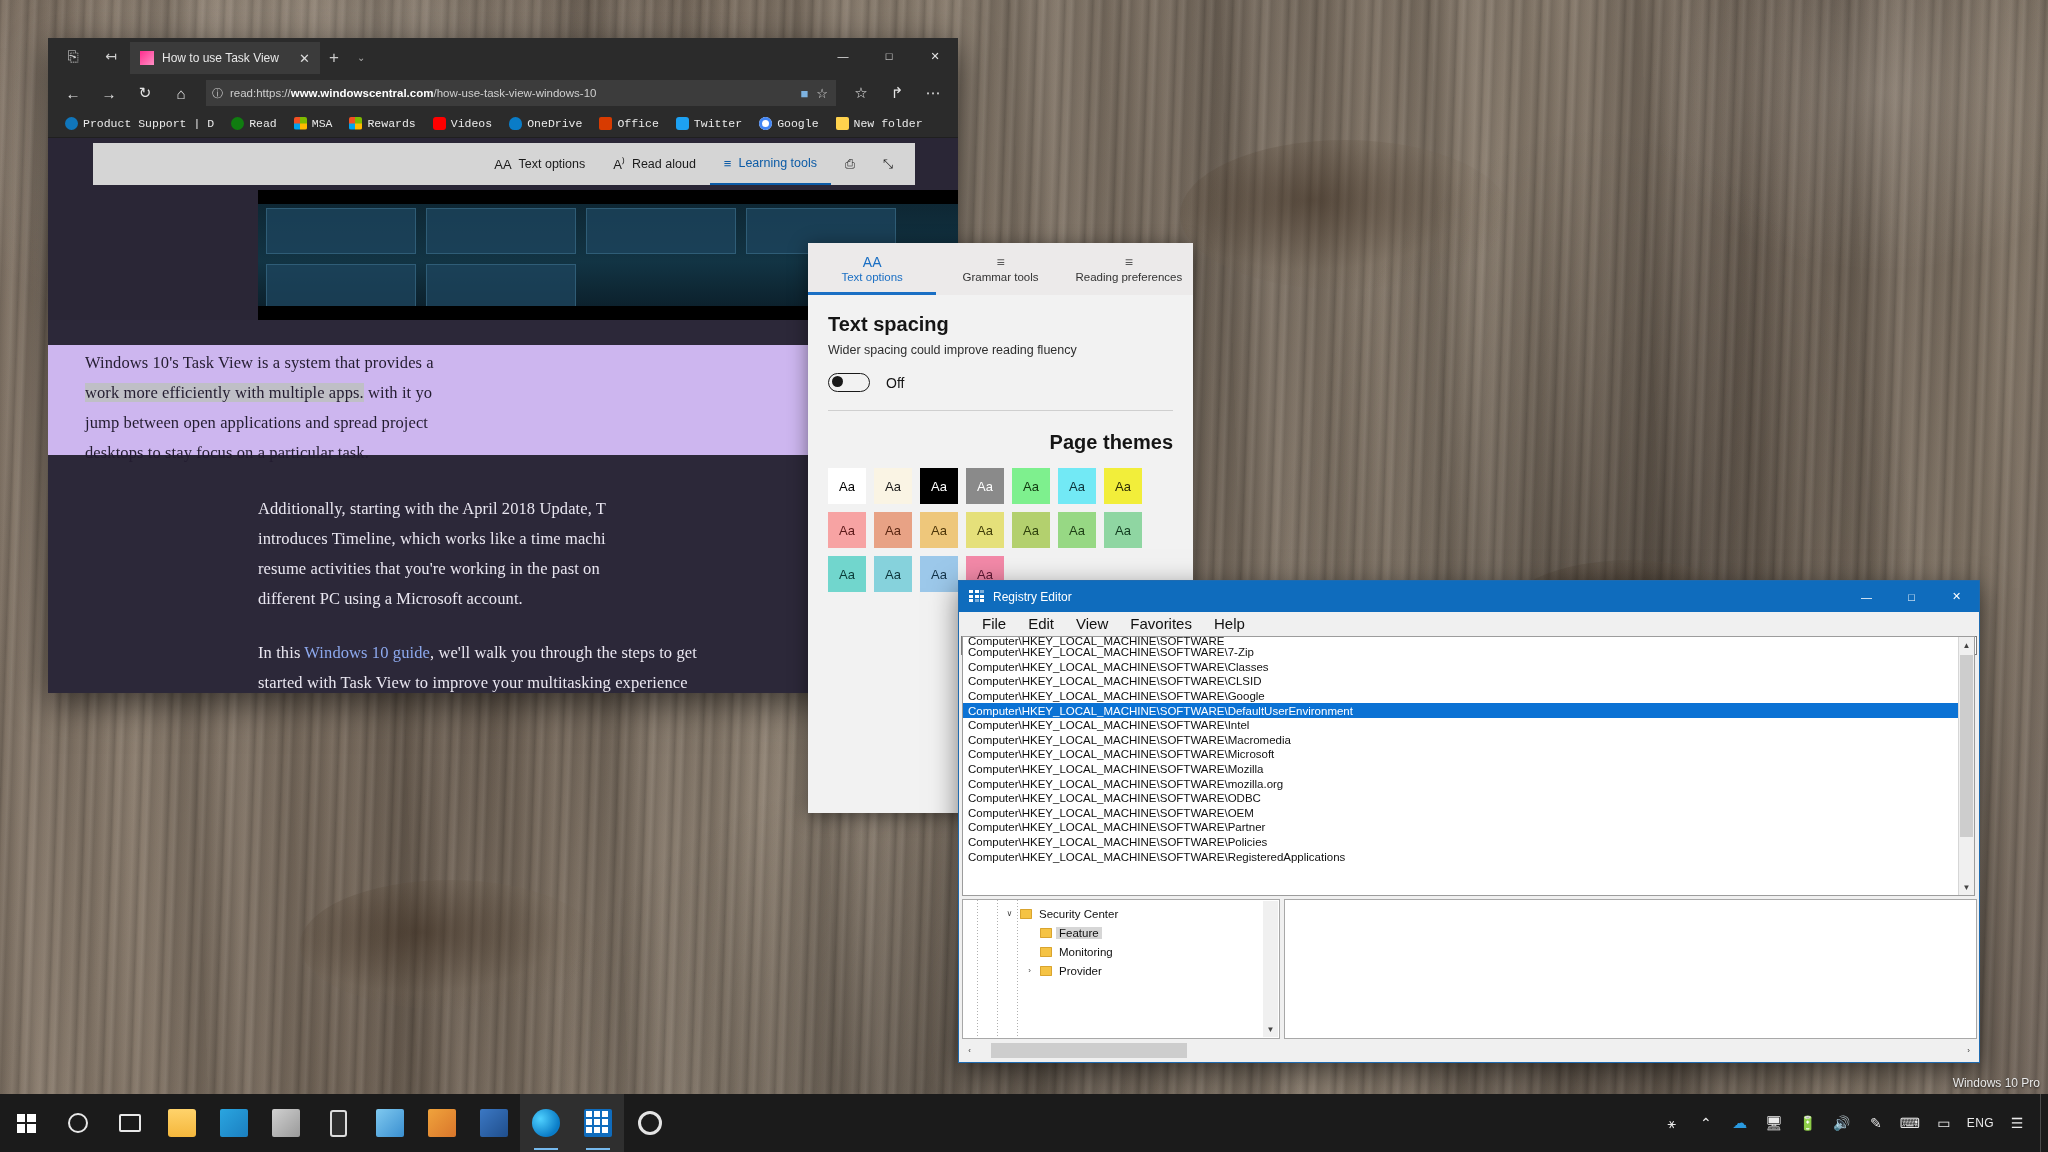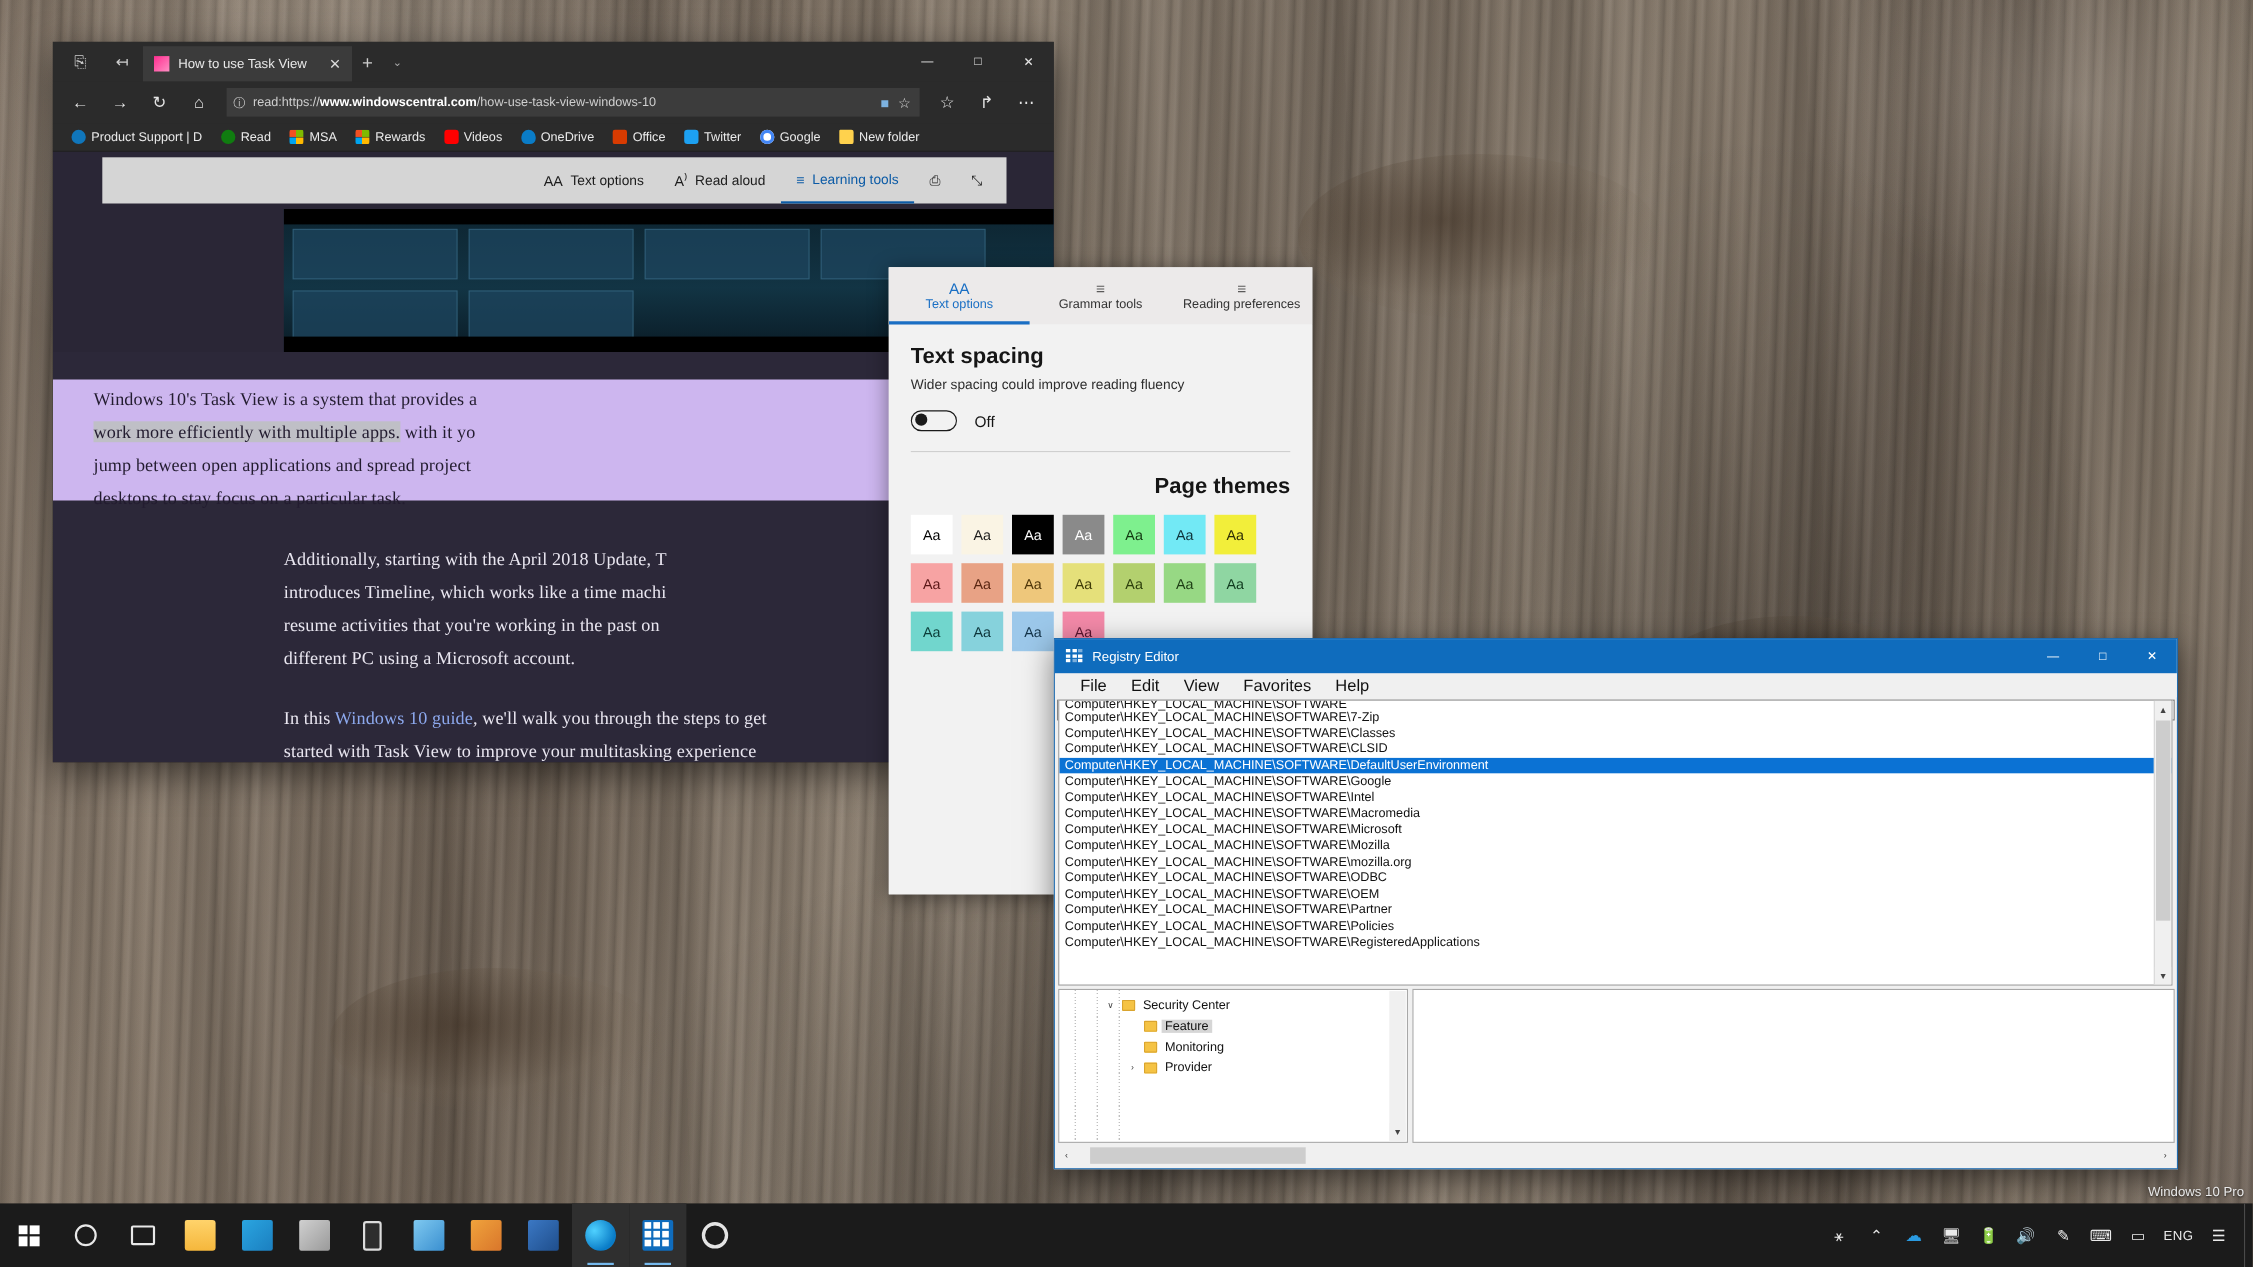--- a/index.html
+++ b/index.html
@@ -75,22 +75,23 @@
     margin:0 6px; padding:0 6px; gap:7px;
   }
   .addr-info { color:#c9c9c9; font-size:11px; }
   .addr-text { flex:1; font-size:11.5px; color:#cfcfcf; white-space:nowrap; overflow:hidden; }
   .addr-text b { color:#ffffff; font-weight:600; }
   .addr-right { display:flex; align-items:center; gap:8px; padding-right:2px; }
   .addr-ic { color:#dcdcdc; font-size:13px; }
   .addr-ic.book { color:#7db2e0; }
 
   .edge-favbar {
-    height:26px; background:#2b2b2b; display:flex; align-items:center; padding:0 10px; gap:3px;
+    height:26px; background:#2b2b2b; display:flex; align-items:flex-start; padding:0 10px; gap:3px;
     border-bottom:1px solid #1f1f1f;
+    font-family:Liberation Mono, monospace;
   }
   .fav { display:flex; align-items:center; gap:5px; padding:0 7px; height:22px;
     color:#eaeaea; font-size:11.5px; white-space:nowrap; }
   .fav-ic { width:13px; height:13px; flex:0 0 auto; border-radius:2px; display:block; }
   .fav-ic.dell { border-radius:50%; background:#1076bb; }
   .fav-ic.xbox { border-radius:50%; background:#107c10; }
   .fav-ic.ms { background:
       linear-gradient(to right,#f25022 50%, #7fba00 50%) top/100% 50% no-repeat,
       linear-gradient(to right,#00a4ef 50%, #ffb900 50%) bottom/100% 50% no-repeat; }
   .fav-ic.yt { background:#ff0000; border-radius:3px; }
@@ -485,22 +486,22 @@
     <span>Computer\HKEY_LOCAL_MACHINE\SOFTWARE\</span>
       <span class="caret"></span>
   </div>
 
   <div class="re-drop">
     <div id="droplist">
         <div class="drop-row" style="height: 8px;">Computer\HKEY_LOCAL_MACHINE\SOFTWARE</div>
         <div class="drop-row">Computer\HKEY_LOCAL_MACHINE\SOFTWARE\7-Zip</div>
         <div class="drop-row">Computer\HKEY_LOCAL_MACHINE\SOFTWARE\Classes</div>
         <div class="drop-row">Computer\HKEY_LOCAL_MACHINE\SOFTWARE\CLSID</div>
+        <div class="drop-row">Computer\HKEY_LOCAL_MACHINE\SOFTWARE\Google</div>
         <div class="drop-row sel">Computer\HKEY_LOCAL_MACHINE\SOFTWARE\DefaultUserEnvironment</div>
-        <div class="drop-row">Computer\HKEY_LOCAL_MACHINE\SOFTWARE\Google</div>
         <div class="drop-row">Computer\HKEY_LOCAL_MACHINE\SOFTWARE\Intel</div>
         <div class="drop-row">Computer\HKEY_LOCAL_MACHINE\SOFTWARE\Macromedia</div>
         <div class="drop-row">Computer\HKEY_LOCAL_MACHINE\SOFTWARE\Microsoft</div>
         <div class="drop-row">Computer\HKEY_LOCAL_MACHINE\SOFTWARE\Mozilla</div>
         <div class="drop-row">Computer\HKEY_LOCAL_MACHINE\SOFTWARE\mozilla.org</div>
         <div class="drop-row">Computer\HKEY_LOCAL_MACHINE\SOFTWARE\ODBC</div>
         <div class="drop-row">Computer\HKEY_LOCAL_MACHINE\SOFTWARE\OEM</div>
         <div class="drop-row">Computer\HKEY_LOCAL_MACHINE\SOFTWARE\Partner</div>
         <div class="drop-row">Computer\HKEY_LOCAL_MACHINE\SOFTWARE\Policies</div>
         <div class="drop-row">Computer\HKEY_LOCAL_MACHINE\SOFTWARE\RegisteredApplications</div>

